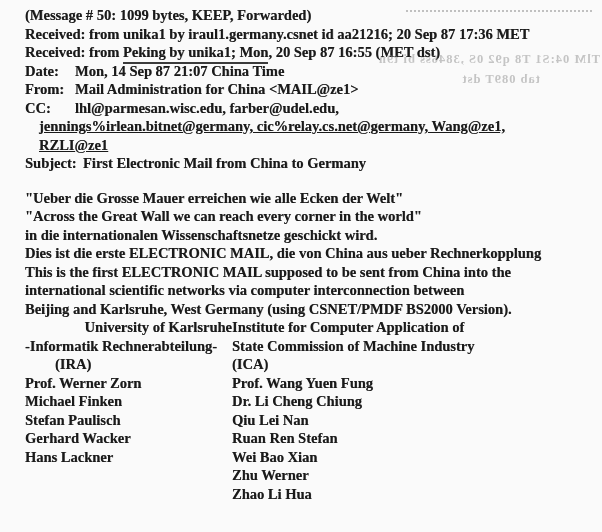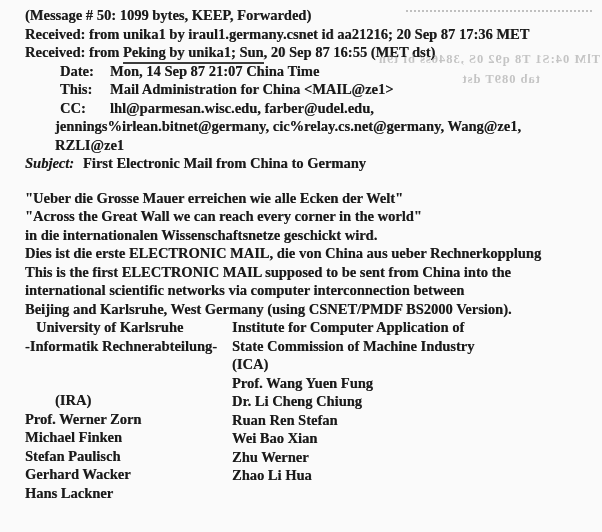--- a/index.html
+++ b/index.html
@@ -15,33 +15,33 @@
     background:#fafafa;
     color:#1a1a1a;
     font-size:14.5px;
     font-weight:700;
     line-height:18.5px;
     padding:6px 0 0 25px;
     box-sizing:border-box;
     text-shadow:0.3px 0 0 rgba(20,20,20,0.55);
   }
   .line { white-space:nowrap; height:18.5px; }
-  .hlabel { display:inline-block; width:50px;margin-left:35px; }
-  .slabel { display:inline-block; width:58px;font-style:italic; }
-  .indent-cc { margin-left:30px; }
+  .hlabel { display:inline-block; width:50px; }
+  .slabel { display:inline-block; width:58px; }
+  .indent-cc { margin-left:14px;text-decoration:underline; }
   .underline-mark {
     display:inline-block;
     border-bottom:2px solid rgba(25,25,25,0.85);
   }
   .mail-body { margin-top:16px; }
   .signature { display:flex; }
   .sig-col-left { width:207px; flex:0 0 auto; }
   .sig-col-right { flex:1 1 auto; }
-  .ind-1 { padding-left:11px; }
-  .ind-2 { padding-left:30px;margin-top:36px; }
+  .ind-1 { padding-left:11px;text-align:right; }
+  .ind-2 { padding-left:30px; }
   
   .dotted-artifact {
     position:absolute; top:10px; left:406px; width:186px; height:0;
     border-top:2px dotted #9a9a9a; opacity:0.6;
   }
   .bleed {
     position:absolute;
     color:#8f8f8f; opacity:0.5;
     font-size:12.5px; font-weight:700;
     letter-spacing:1px; white-space:nowrap;
@@ -59,25 +59,25 @@
 
   <div class="dotted-artifact"></div>
   <div class="bleed bleed-1">TlM 04:S1 T8 q92 0S ,3846ss bi t9n</div>
   <div class="bleed bleed-2">tab 089T dst</div>
 
   <div class="header">
     <div class="line">(Message # 50: 1099 bytes, KEEP, Forwarded)</div>
 
     <div class="line">Received: from unika1 by iraul1.germany.csnet id aa21216; 20 Sep 87 17:36 MET</div>
 
-    <div class="line"><span>Received: from </span><span class="underline-mark">Peking by unika1; Sun</span><span>, 20 Sep 87 16:55 (MET dst)</span></div>
+    <div class="line"><span>Received: from </span><span class="underline-mark">Peking by unika1; Mon</span><span>, 20 Sep 87 16:55 (MET dst)</span></div>
 
     <div class="line"><span class="hlabel">Date:</span><span>Mon, 14 Sep 87 21:07 China Time</span></div>
 
-    <div class="line"><span class="hlabel">This:</span><span>Mail Administration for China &lt;MAIL@ze1&gt;</span></div>
+    <div class="line"><span class="hlabel">From:</span><span>Mail Administration for China &lt;MAIL@ze1&gt;</span></div>
 
 
     <div class="line"><span class="hlabel">CC:</span><span>lhl@parmesan.wisc.edu, farber@udel.edu,</span></div>
 
     <div class="line indent-cc">jennings%irlean.bitnet@germany, cic%relay.cs.net@germany, Wang@ze1,</div>
     <div class="line indent-cc">RZLI@ze1</div>
 
     <div class="line"><span class="slabel">Subject:</span><span>First Electronic Mail from China to Germany</span></div>
   </div>
 
@@ -101,20 +101,21 @@
       <div class="line">Stefan Paulisch</div>
       <div class="line">Gerhard Wacker</div>
       <div class="line">Hans Lackner</div>
     </div>
     <div class="sig-col-right">
       <div class="line">Institute for Computer Application of</div>
       <div class="line">State Commission of Machine Industry</div>
       <div class="line">(ICA)</div>
       <div class="line">Prof. Wang Yuen Fung</div>
       <div class="line">Dr. Li Cheng Chiung</div>
+      <div class="line">Qiu Lei Nan</div>
       <div class="line">Ruan Ren Stefan</div>
       <div class="line">Wei Bao Xian</div>
       <div class="line">Zhu Werner</div>
       <div class="line">Zhao Li Hua</div>
     </div>
   </div>
 
 </div>
 
 </body></html>

